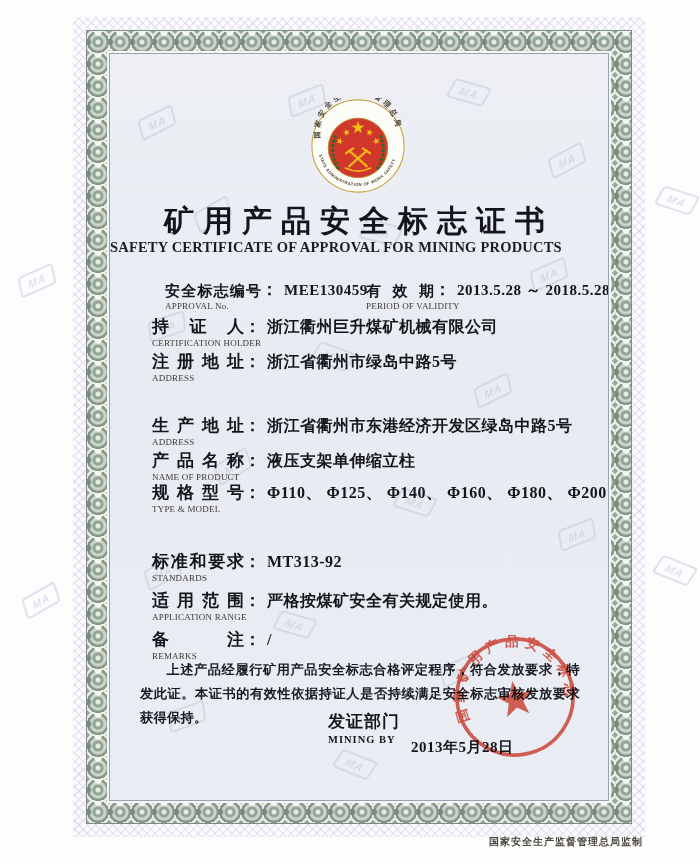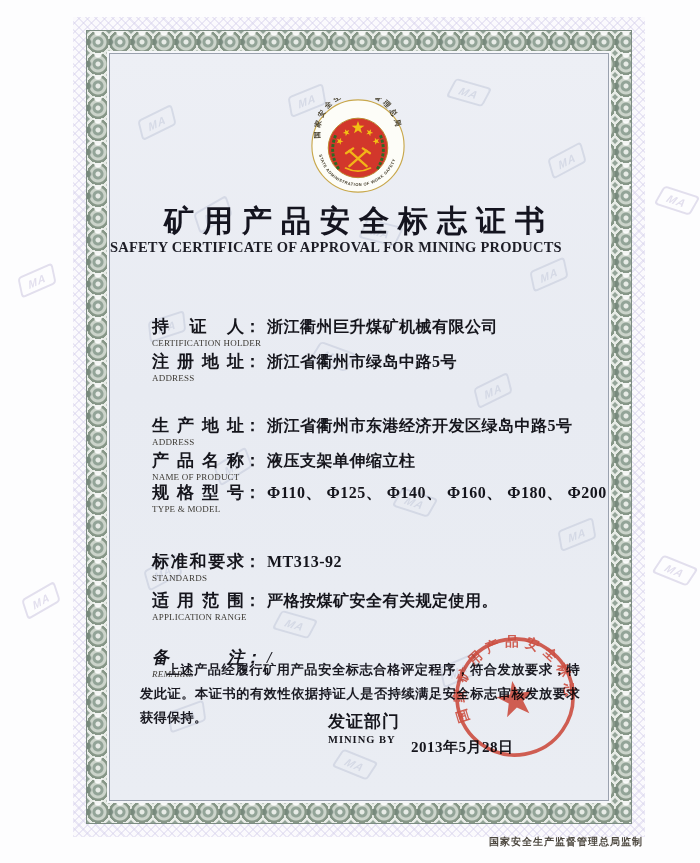--- a/index.html
+++ b/index.html
@@ -147,20 +147,28 @@
               <path d="M41,55 L59,71"></path>
         <path d="M37.5,57.5 L45,52.5"></path>
               <path d="M55,52.5 L62.5,57.5"></path>
         <path d="M37,73 Q50,79.5 63,73" fill="none" stroke-width="1.8"></path>
       </g>
     </svg>
 
     <div class="cert-title">矿用产品安全标志证书</div>
     <div class="cert-subtitle">SAFETY CERTIFICATE OF APPROVAL FOR MINING PRODUCTS</div>
 
+    <div class="frow" style="top:224px;left:55px;">
+      <span class="flabel small">安全标志编号</span><span class="fcolon">：</span><span class="fvalue" style="font-size:15px;">MEE130459</span>
+      <div class="fcaption">APPROVAL No.</div>
+      <div class="col-right">
+        <span class="flabel">有效期</span><span class="fcolon">：</span><span class="fvalue">2013.5.28 ～ 2018.5.28</span>
+        <div class="fcaption">PERIOD OF VALIDITY</div>
+      </div>
+    </div>
 
     <div class="frow" style="top:261px;">
       <span class="flabel">持证人</span><span class="fcolon">：</span><span class="fvalue">浙江衢州巨升煤矿机械有限公司</span>
       <div class="fcaption">CERTIFICATION HOLDER</div>
     </div>
     <div class="frow" style="top:296px;">
       <span class="flabel">注册地址</span><span class="fcolon">：</span><span class="fvalue">浙江省衢州市绿岛中路5号</span>
       <div class="fcaption">ADDRESS</div>
     </div>
     <div class="frow" style="top:360px;">
@@ -176,21 +184,21 @@
       <div class="fcaption">TYPE &amp; MODEL</div>
     </div>
     <div class="frow" style="top:496px;">
       <span class="flabel">标准和要求</span><span class="fcolon">：</span><span class="fvalue">MT313-92</span>
       <div class="fcaption">STANDARDS</div>
     </div>
     <div class="frow" style="top:535px;">
       <span class="flabel">适用范围</span><span class="fcolon">：</span><span class="fvalue">严格按煤矿安全有关规定使用。</span>
       <div class="fcaption">APPLICATION RANGE</div>
     </div>
-    <div class="frow" style="top:592px;font-style:italic;">
+    <div class="frow" style="top:574px;">
       <span class="flabel">备注</span><span class="fcolon">：</span><span class="fvalue">/</span>
       <div class="fcaption">REMARKS</div>
     </div>
 
     <div class="statement">上述产品经履行矿用产品安全标志合格评定程序，符合发放要求，特发此证。本证书的有效性依据持证人是否持续满足安全标志审核发放要求获得保持。</div>
 
     <div class="issued">
       <div class="issued-cn">发证部门</div>
       <div class="issued-en">MINING BY</div>
     </div>

